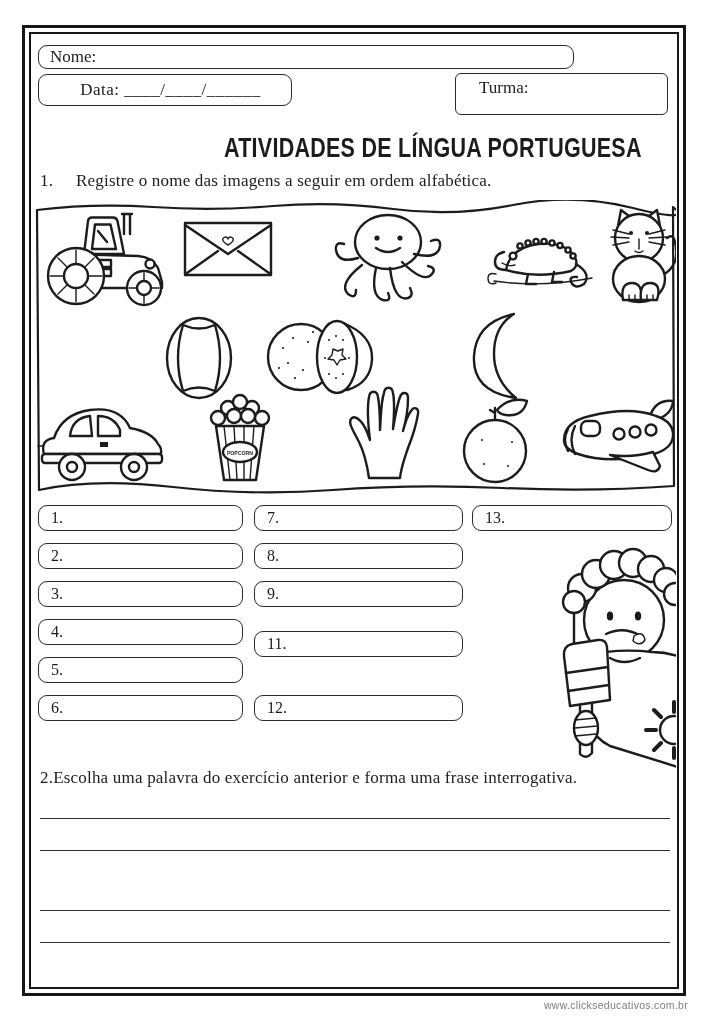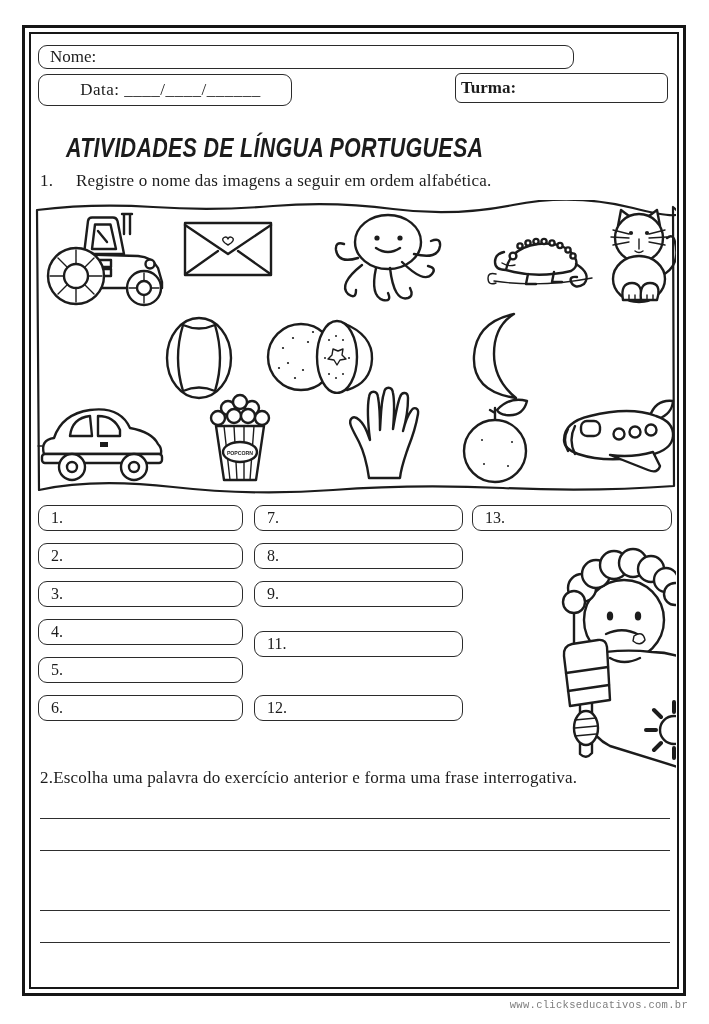--- a/index.html
+++ b/index.html
@@ -7,23 +7,23 @@
         font-family:"Liberation Serif","DejaVu Serif",serif;color:#1c1c1c;}
   .outer-frame{position:absolute;left:22px;top:25px;width:664px;height:971px;
         border:3px solid #161616;box-sizing:border-box;}
   .inner-frame{position:absolute;left:29px;top:32px;width:650px;height:957px;
         border:2px solid #161616;box-sizing:border-box;}
   .content{position:absolute;left:32px;top:35px;width:644px;height:951px;overflow:hidden;}
 
   .field{position:absolute;box-sizing:border-box;border:1.6px solid #2b2b2b;background:#fff;}
   .nome{left:6px;top:10px;width:536px;height:24px;border-radius:9px;font-size:17px;line-height:22px;padding-left:11px;}
   .data{left:6px;top:39px;width:254px;height:32px;border-radius:9px;font-size:17px;line-height:30px;padding-left:11px;letter-spacing:.5px;text-align:center;}
-  .turma{left:423px;top:38px;width:213px;height:30px;border-radius:6px;font-size:17px;line-height:28px;padding-left:5px;font-weight:bold;}
-
-  .title-wrap{position:absolute;left:0;top:98px;width:100%;text-align:left;font-style:italic;}
+  .turma{left:423px;top:38px;width:213px;height:42px;border-radius:6px;font-size:17px;line-height:28px;padding-left:23px;}
+
+  .title-wrap{position:absolute;left:0;top:98px;width:100%;text-align:right;}
   .title{display:inline-block;font-family:"Liberation Sans","DejaVu Sans",sans-serif;
         font-weight:800;font-size:25px;letter-spacing:.3px;transform:scale(.86,1.12);white-space:nowrap;}
 
   .instr{position:absolute;left:8px;top:136px;width:630px;display:flex;font-size:17px;letter-spacing:.2px;}
   .instr-num{width:36px;flex:0 0 36px;}
 
   .imgbox{position:absolute;left:1px;top:165px;width:644px;height:296px;}
   .art{position:absolute;}
   svg .ln{fill:none;stroke:#1c1c1c;stroke-width:2.4;stroke-linecap:round;stroke-linejoin:round;}
   svg .fw{fill:#fff;stroke:#1c1c1c;stroke-width:2.4;stroke-linecap:round;stroke-linejoin:round;}
@@ -31,21 +31,21 @@
   svg .thin{stroke-width:1.4;}
   svg .dot{fill:#1c1c1c;stroke:none;}
 
   .ans{position:absolute;height:26px;box-sizing:border-box;border:1.7px solid #2b2b2b;border-radius:9px;
        background:#fff;font-size:16px;line-height:23px;padding-left:12px;}
   .wline{position:absolute;left:8px;width:630px;height:0;border-bottom:1.6px solid #2e2e2e;}
   .extext{position:absolute;left:8px;width:632px;font-size:17px;letter-spacing:.2px;}
 
   .kid{position:absolute;left:488px;top:497px;width:200px;height:246px;}
 
-  .footer{position:absolute;right:21px;top:999px;font-family:Liberation Mono, monospace;
+  .footer{position:absolute;right:21px;top:999px;font-family:Liberation Sans, sans-serif;
        font-size:10.5px;color:#7d7d7d;letter-spacing:.3px;}
 </style>
 </head>
 <body>
 
 <div class="page">
   <div class="outer-frame"></div>
   <div class="inner-frame"></div>
 
   <div class="content">

